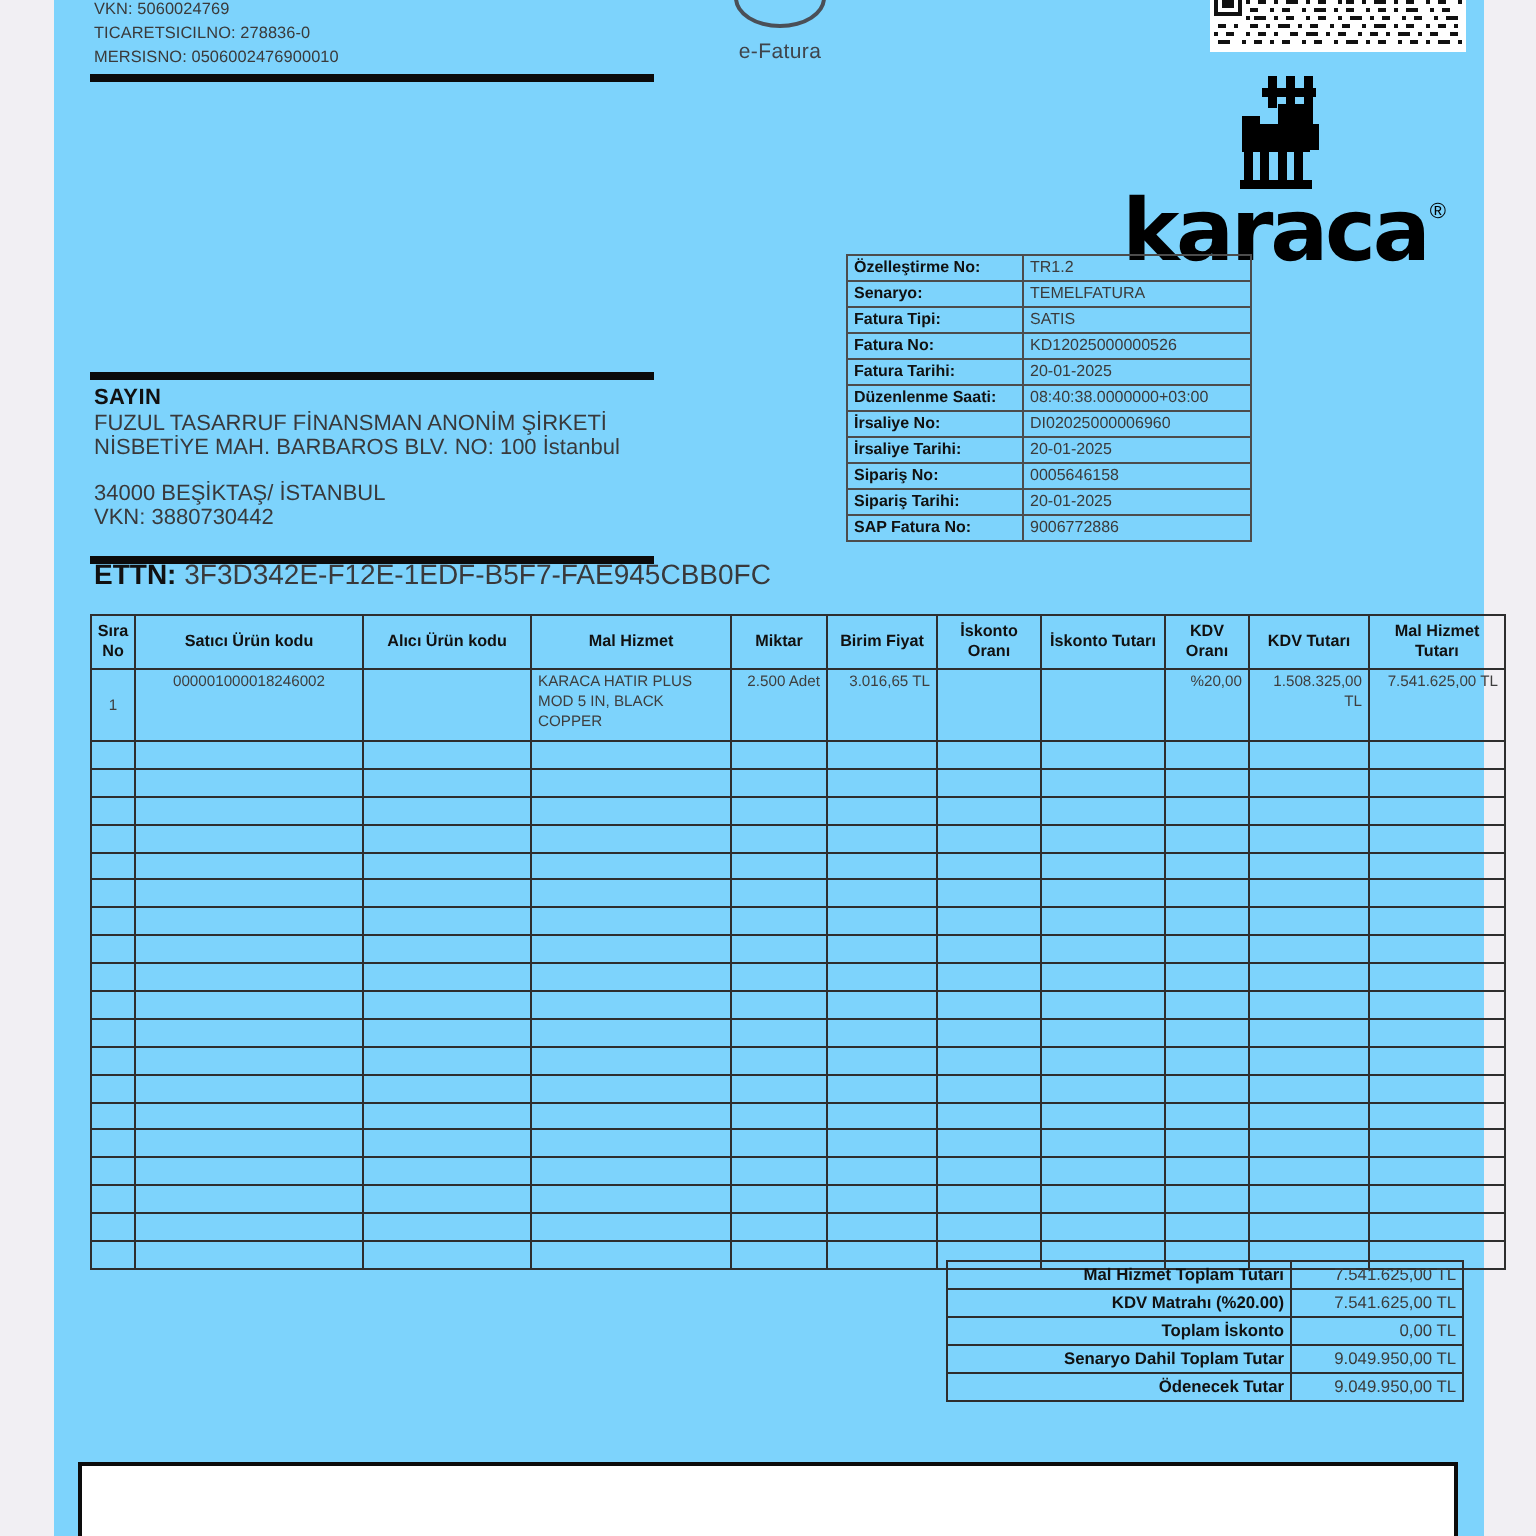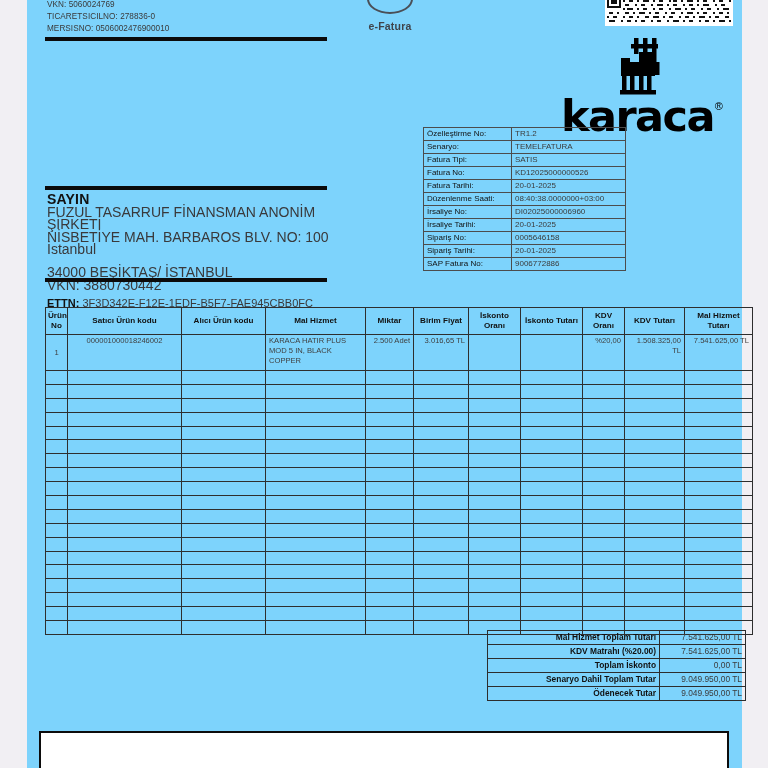--- a/index.html
+++ b/index.html
@@ -63,21 +63,21 @@
   #efatura-ellipse {
     width: 46px;
     height: 30px;
     margin: 0 auto;
     border: 2.2px solid #4a4f57;
     border-radius: 50%;
   }
   #efatura-label {
     margin-top: 6px;
     font-size: 10.5px;
-    font-weight: bold;
+    font-weight: normal;
     color: #3f444b;
     letter-spacing: .2px;
   }
 
   
   #qr-code {
     position: absolute;
     left: 578px;
     top: -26px;
     width: 128px;
@@ -116,32 +116,32 @@
     margin-top: 6px;
     margin-left: 1px;
   }
 
   
   #recipient {
     position: absolute;
     left: 20px;
     top: 193px;
     width: 300px;
-    font-size: 14px;
+    font-size: 11px;
     color: #39393b;
     line-height: 12.6px;
   }
   #recipient .lbl { font-weight: bold; color: #111; letter-spacing: .2px; }
   #recipient .gap { height: 10px; }
 
   #ettn-line {
     position: absolute;
     left: 20px;
-    top: 297px;
-    font-size: 11px;
+    top: 279px;
+    font-size: 14px;
     color: #39393b;
     white-space: nowrap;
     text-align: right;
   }
   #ettn-line b { color: #111; }
 
   
   #meta-table {
     position: absolute;
     left: 396px;
@@ -152,21 +152,21 @@
   }
   #meta-table td {
     border: 1px solid #4c4c4c;
     padding: 1px 3px;
     height: 12.3px;
     line-height: 10px;
     white-space: nowrap;
   }
   #meta-table td.k {
     width: 88px;
-    font-weight: normal;
+    font-weight: bold;
     color: #111;
   }
   #meta-table td.v {
     color: #3b3b3b;
   }
 
   
   #items-table {
     position: absolute;
     left: 18px;
@@ -209,21 +209,21 @@
   .col-bf    { width: 55px; }
   .col-isko  { width: 52px; }
   .col-iskt  { width: 62px; }
   .col-kdvo  { width: 42px; }
   .col-kdvt  { width: 60px; }
   .col-mht   { width: 68px; }
 
   
   #totals-table {
     position: absolute;
-    left: 460px;
+    left: 446px;
     top: 630px;
     width: 259px;
     border-collapse: collapse;
   }
   #totals-table td {
     border: 1px solid #2d2d2d;
     font-size: 8.4px;
     height: 13.8px;
     line-height: 11px;
     padding: 1px 3px;
@@ -567,21 +567,21 @@
         <col class="col-mik">
           <col class="col-bf">
           <col class="col-isko">
           <col class="col-iskt">
         <col class="col-kdvo">
           <col class="col-kdvt">
           <col class="col-mht">
       </colgroup>
       <thead>
         <tr>
-            <th>Ürün No</th>
+            <th>Sıra No</th>
             <th>Satıcı Ürün kodu</th>
             <th>Alıcı Ürün kodu</th>
             <th>Mal Hizmet</th>
             <th>Miktar</th>
             <th>Birim Fiyat</th>
             <th>İskonto Oranı</th>
             <th>İskonto Tutarı</th>
             <th>KDV Oranı</th>
             <th>KDV Tutarı</th>
             <th>Mal Hizmet Tutarı</th>

